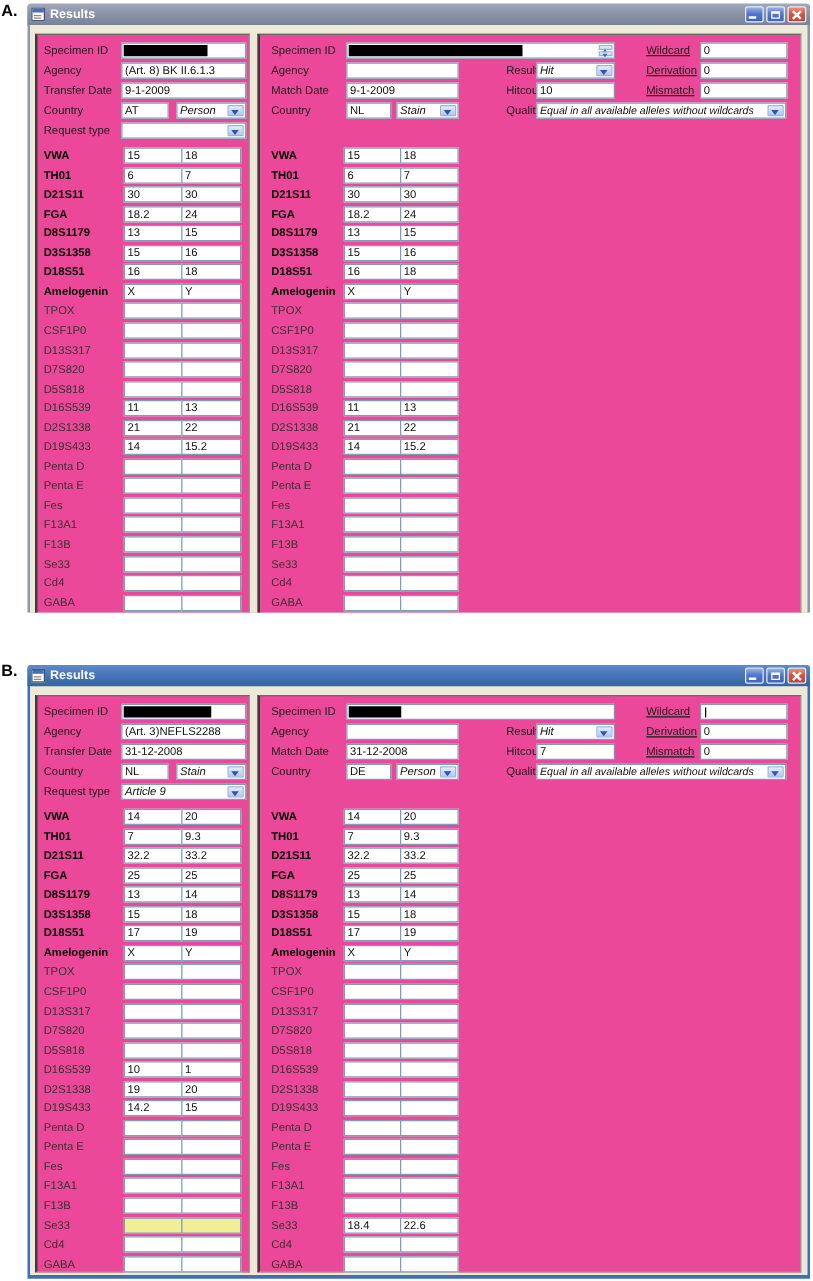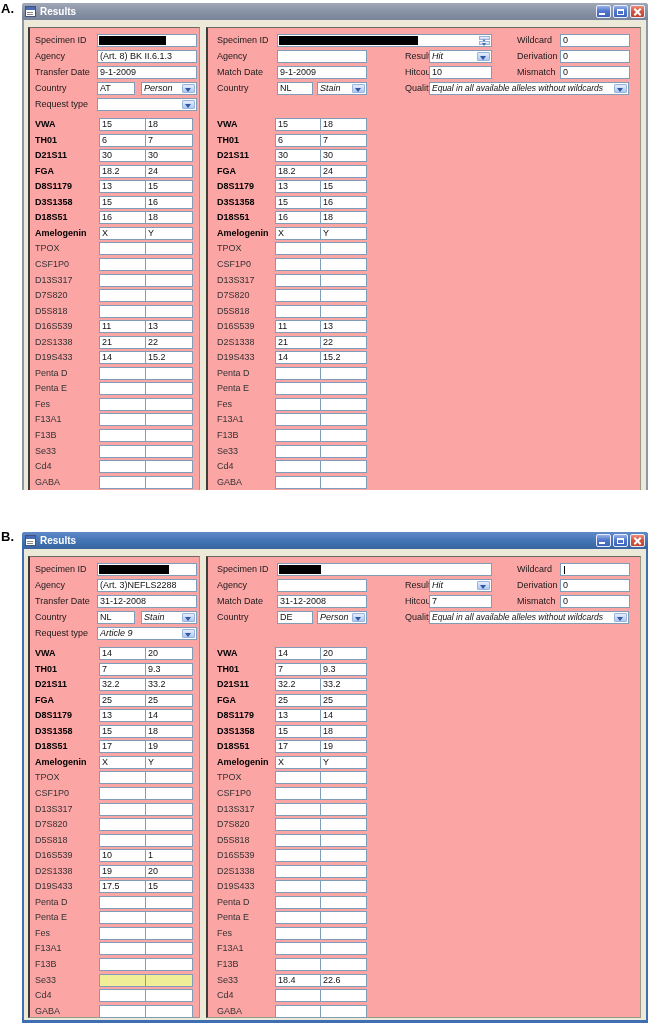--- a/index.html
+++ b/index.html
@@ -34,34 +34,34 @@
   .icon-close{position:absolute;left:0;top:0;right:0;bottom:0;}
   .icon-close::before,.icon-close::after{content:"";position:absolute;left:2px;top:5px;width:9px;height:2px;background:#fff;}
   .icon-close::before{transform:rotate(45deg);}
   .icon-close::after{transform:rotate(-45deg);}
 
   .content{position:absolute;left:2px;right:2px;top:17px;background:#ece9d8;overflow:hidden;}
   .win-0 .content{bottom:0;}
   .win-1 .content{bottom:3px;}
 
   
-  .groupbox{position:absolute;top:7px;background:#fca5a5;box-sizing:border-box;
+  .groupbox{position:absolute;top:7px;background:#ec4899;box-sizing:border-box;
     border:1px solid #97978a;border-top-color:#6a6a60;border-left:2px solid #3c3c38;}
   .panel-left{left:4px;width:172px;}
   .panel-right{left:182px;width:435px;}
   .win-0 .groupbox{height:482px;}
   .win-1 .groupbox{height:462px;}
 
   
   .lbl{position:absolute;font-size:9px;color:#1a1a1a;line-height:13px;white-space:nowrap;}
   .r0{top:6px;} .r1{top:22px;} .r2{top:38px;} .r3{top:54px;} .r4{top:70px;}
   .panel-left .lbl{left:5px;}
   .panel-right .lbl{left:9px;}
   .panel-right .lbl.l3{left:197px;text-align:right;}
-  .panel-right .lbl.l4{left:309px;}
+  .panel-right .lbl.l4{left:309px;text-decoration:underline;}
 
   .field{position:absolute;height:13px;background:#fff;border:1px solid #7f9db9;box-sizing:border-box;
     font-size:9px;line-height:11px;padding:0 2px;color:#111;white-space:nowrap;overflow:hidden;}
   .panel-left .f-main{left:67px;width:100px;}
   .panel-left .f-code{left:67px;width:38px;}
   .panel-left .dd-sub{left:111px;width:56px;}
   .panel-right .f-spec{left:69px;width:215px;}
   .panel-right .f-mid{left:69px;width:90px;}
   .panel-right .f-code{left:69px;width:36px;}
   .panel-right .dd-sub{left:109px;width:50px;}
@@ -570,21 +570,21 @@
             <span class="marker-cell c0">10</span>
             <span class="marker-cell c1">1</span>
           </div>
           <div class="marker-row" style="top: 307.7px;">
             <span class="marker-label">D2S1338</span>
             <span class="marker-cell c0">19</span>
             <span class="marker-cell c1">20</span>
           </div>
           <div class="marker-row" style="top: 323.25px;">
             <span class="marker-label">D19S433</span>
-            <span class="marker-cell c0">17.5</span>
+            <span class="marker-cell c0">14.2</span>
             <span class="marker-cell c1">15</span>
           </div>
           <div class="marker-row" style="top: 338.8px;">
             <span class="marker-label">Penta D</span>
             <span class="marker-cell c0"></span>
             <span class="marker-cell c1"></span>
           </div>
           <div class="marker-row" style="top: 354.35px;">
             <span class="marker-label">Penta E</span>
             <span class="marker-cell c0"></span>

